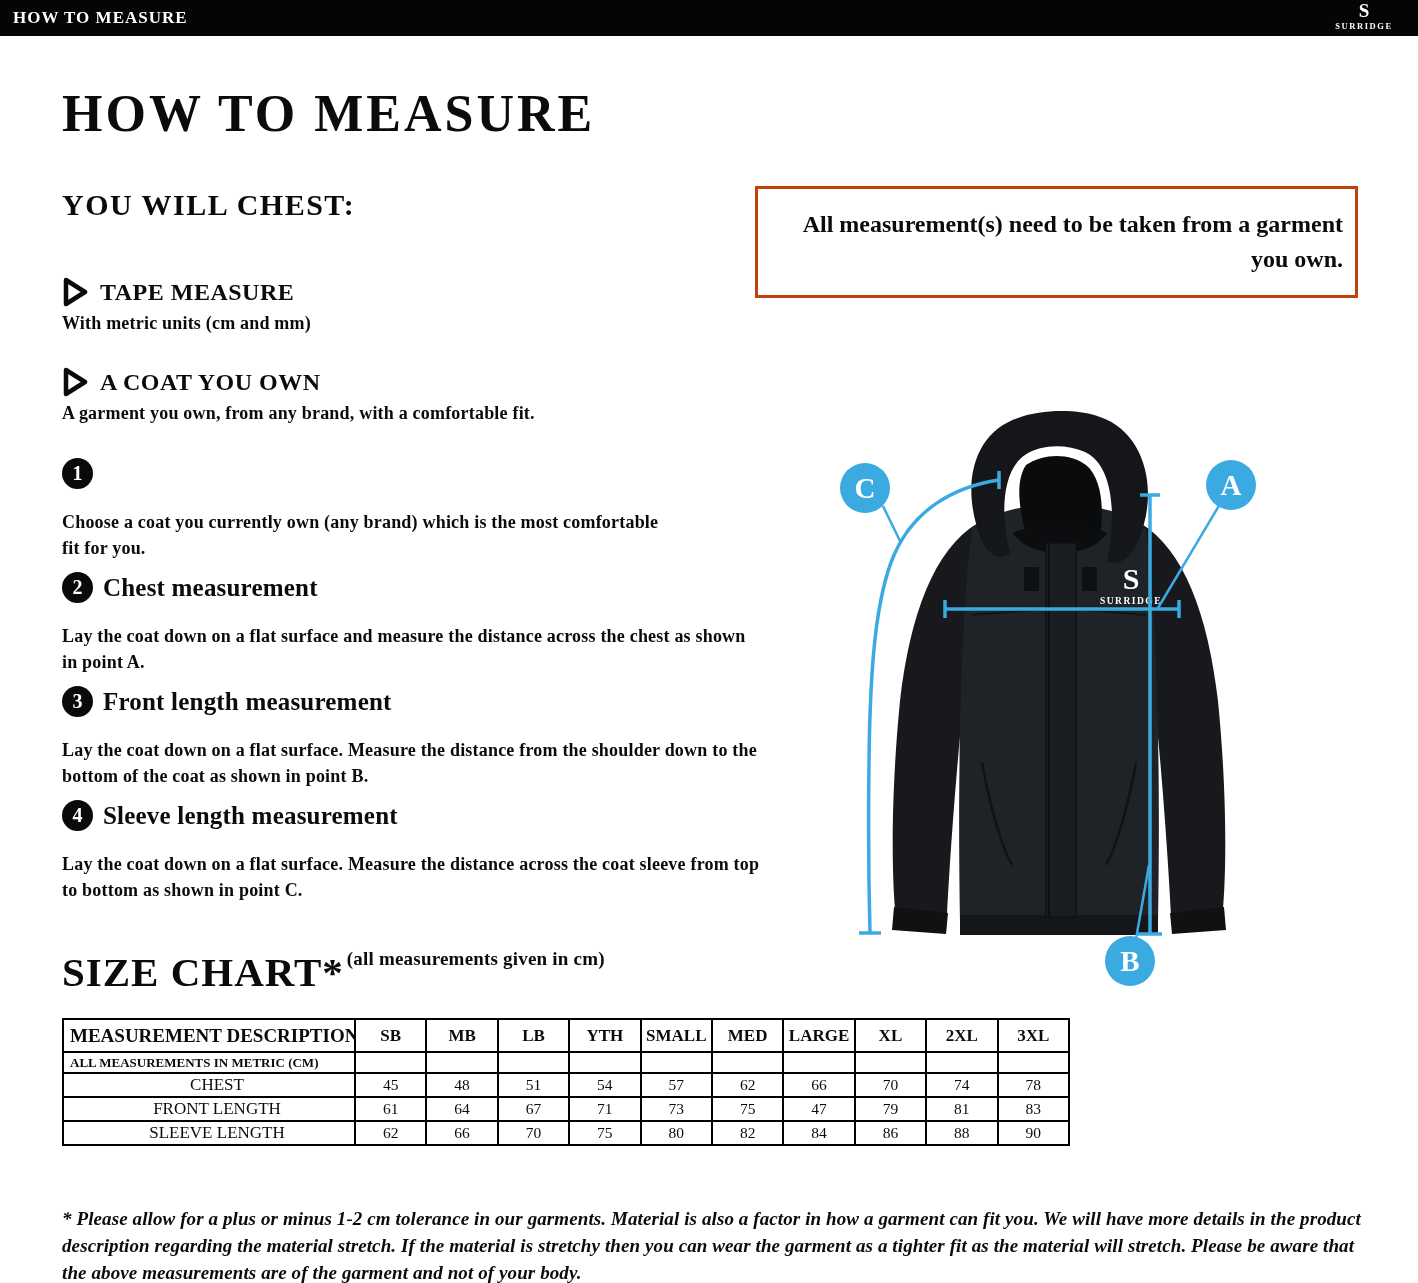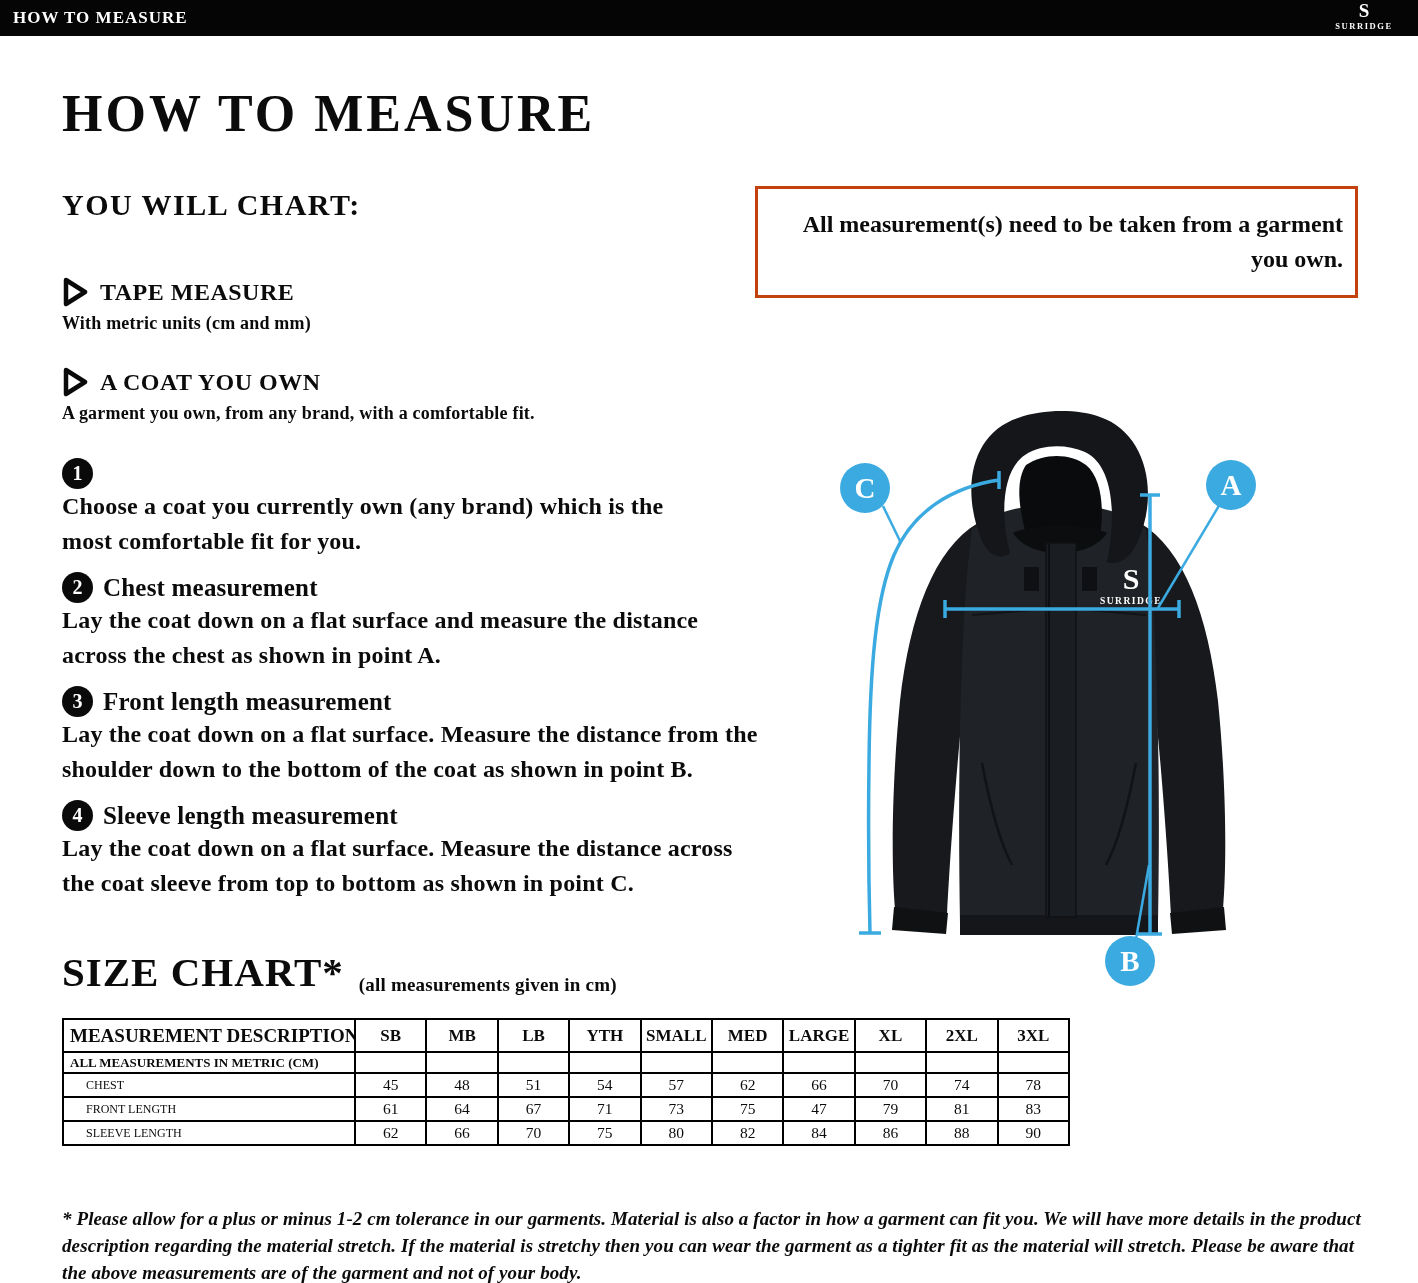--- a/index.html
+++ b/index.html
@@ -22,61 +22,61 @@
   .need-item { position:absolute; left:62px; }
   .need-head { display:flex; align-items:center; gap:12px;margin-top:15px; }
   .need-title { font-size:24px; font-weight:bold; letter-spacing:0.5px; }
   .need-desc { font-size:18px; font-weight:bold; margin-top:6px; letter-spacing:0.2px; }
 
   .step { position:absolute; left:62px; }
   .step-head { display:flex; align-items:center; gap:10px; }
   .step-num { width:31px; height:31px; border-radius:50%; background:#0a0a0a; color:#fff;
     font-size:20px; font-weight:bold; display:flex; align-items:center; justify-content:center; flex:0 0 31px; }
   .step-title { font-size:25px; font-weight:bold; letter-spacing:0.2px; }
-  .step-desc { font-size:24px; font-weight:bold; line-height:1.45; margin-top:0; letter-spacing:0.2px; }
+  .step-desc { font-size:18px; font-weight:bold; line-height:1.45; margin-top:20px; letter-spacing:0.2px; }
 
   .note-box { position:absolute; left:755px; top:186px; width:603px; min-height:110px;
     border:3px solid #c2410c; padding:18px 20px;text-align:right; }
   .note-text { font-size:24px; font-weight:bold; line-height:1.45; width:565px; }
 
   .diagram { position:absolute; left:830px; top:403px; width:575px; height:612px; }
 
-  .size-chart-head { position:absolute; left:62px; top:948px; display:flex; align-items:flex-end; gap:15px; }
+  .size-chart-head { position:absolute; left:62px; top:948px; display:flex; align-items:flex-start; gap:3px; }
   .size-chart-title { font-size:41px; font-weight:bold; letter-spacing:1px; }
   .size-chart-sub { font-size:19px; font-weight:bold; letter-spacing:0.2px; }
 
   table.size-chart { position:absolute; left:62px; top:1018px; width:1006px;
     border-collapse:collapse; table-layout:fixed; }
   table.size-chart th, table.size-chart td { border:2px solid #000; overflow:hidden; white-space:nowrap; }
   tr.head th { height:33px; font-size:17px; font-weight:bold; text-align:center; }
   tr.head th.first { font-size:19px; text-align:left; padding-left:6px; }
   tr.metric td { height:21px; font-size:13px; font-weight:bold; text-align:left; padding-left:6px; }
   tr.datarow td { height:24px; }
-  tr.datarow td.label { font-size:12px; font-weight:normal; text-align:left; padding-left:22px; }
+  tr.datarow td.label { font-size:17px; font-weight:normal; text-align:center; padding-left:16px; }
   tr.datarow td.val { font-size:15.5px; text-align:center; }
 
   .footnote { position:absolute; left:62px; top:1206px; width:1312px;
     font-size:19px; font-weight:bold; font-style:italic; line-height:1.42; letter-spacing:0.1px; }
 </style>
 </head>
 <body>
 
 <div class="page">
 
   <div class="topbar">
     <div class="topbar-title">HOW TO MEASURE</div>
     <div class="topbar-brand">
       <span class="s-mark">S</span>
       <span class="brand-word">SURRIDGE</span>
     </div>
   </div>
 
   <div class="h1">HOW TO MEASURE</div>
 
-  <div class="h2">YOU WILL CHART:</div>
+  <div class="h2">YOU WILL CHEST:</div>
 
   <div class="need-item" style="top:262px;">
     <div class="need-head">
       <svg width="26" height="30" viewBox="0 0 26 30">
         <polygon points="4,3 23,15 4,27" fill="#ffffff" stroke="#0a0a0a" stroke-width="4.5" stroke-linejoin="round"></polygon>
       </svg>
       <span class="need-title">TAPE MEASURE</span>
     </div>
     <div class="need-desc">With metric units (cm and mm)</div>
   </div>

